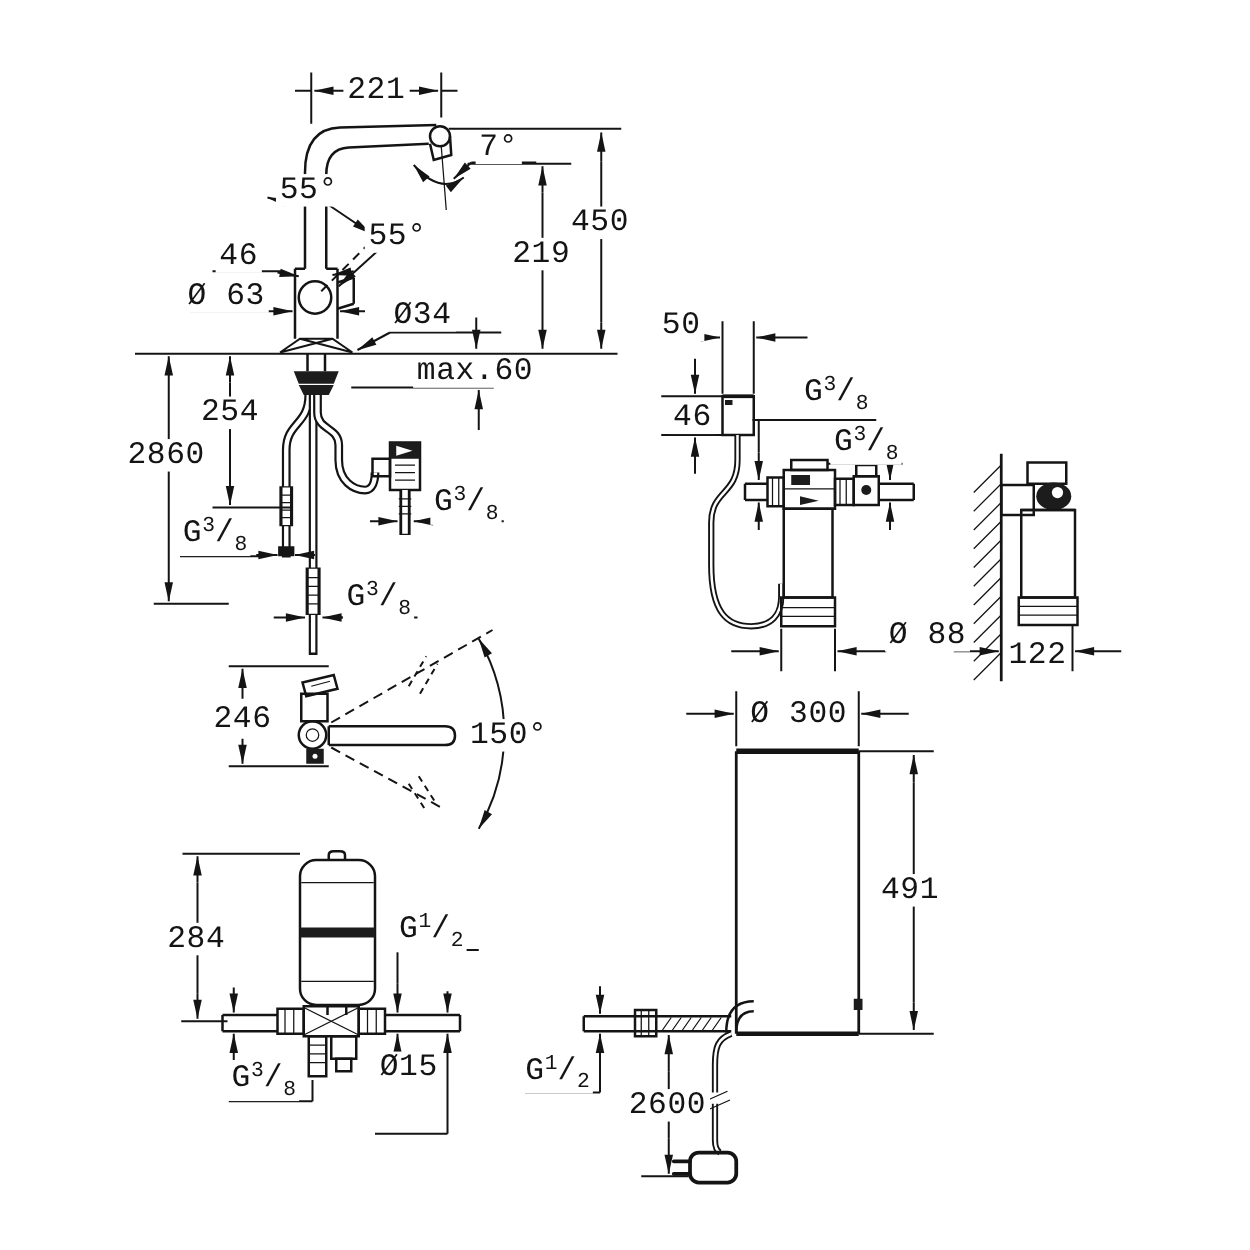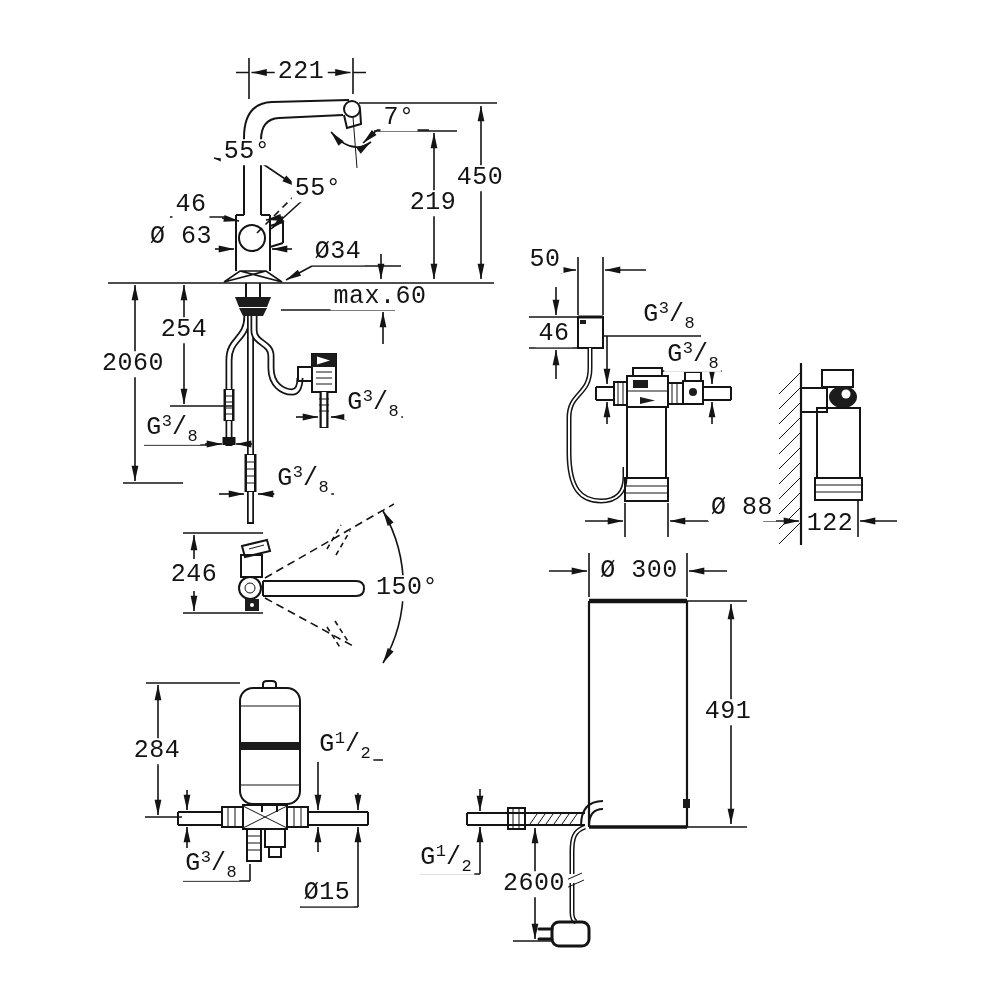--- a/index.html
+++ b/index.html
@@ -275,27 +275,27 @@
 <div class="lbl" style="left:399px;top:118px">7°</div>
 <div class="lbl" style="left:480px;top:178px">450</div>
 <div class="lbl" style="left:433px;top:203px">219</div>
 <div class="lbl" style="left:247px;top:152px">55°</div>
 <div class="lbl" style="left:318px;top:189px">55°</div>
 <div class="lbl" style="left:191px;top:205px">46</div>
 <div class="lbl" style="left:181px;top:237px">Ø 63</div>
 <div class="lbl" style="left:338px;top:252px">Ø34</div>
 <div class="lbl" style="left:380px;top:297px">max.60</div>
 <div class="lbl" style="left:184px;top:330px">254</div>
-<div class="lbl" style="left:133px;top:364px">2060</div>
+<div class="lbl" style="left:133px;top:364px">2860</div>
 
 <div class="lbl" style="left:194px;top:575px">246</div>
 <div class="lbl" style="left:407px;top:588px">150°</div>
 
 <div class="lbl" style="left:157px;top:751px">284</div>
-<div class="lbl" style="left:327px;top:893px">Ø15</div>
+<div class="lbl" style="left:327px;top:854px">Ø15</div>
 
 <div class="lbl" style="left:545px;top:260px">50</div>
 <div class="lbl" style="left:554px;top:334px">46</div>
 <div class="lbl" style="left:742px;top:508px">Ø 88</div>
 <div class="lbl" style="left:830px;top:524px">122</div>
 
 <div class="lbl" style="left:639px;top:571px">Ø 300</div>
 <div class="lbl" style="left:728px;top:712px">491</div>
 <div class="lbl" style="left:534px;top:884px">2600</div>
 

